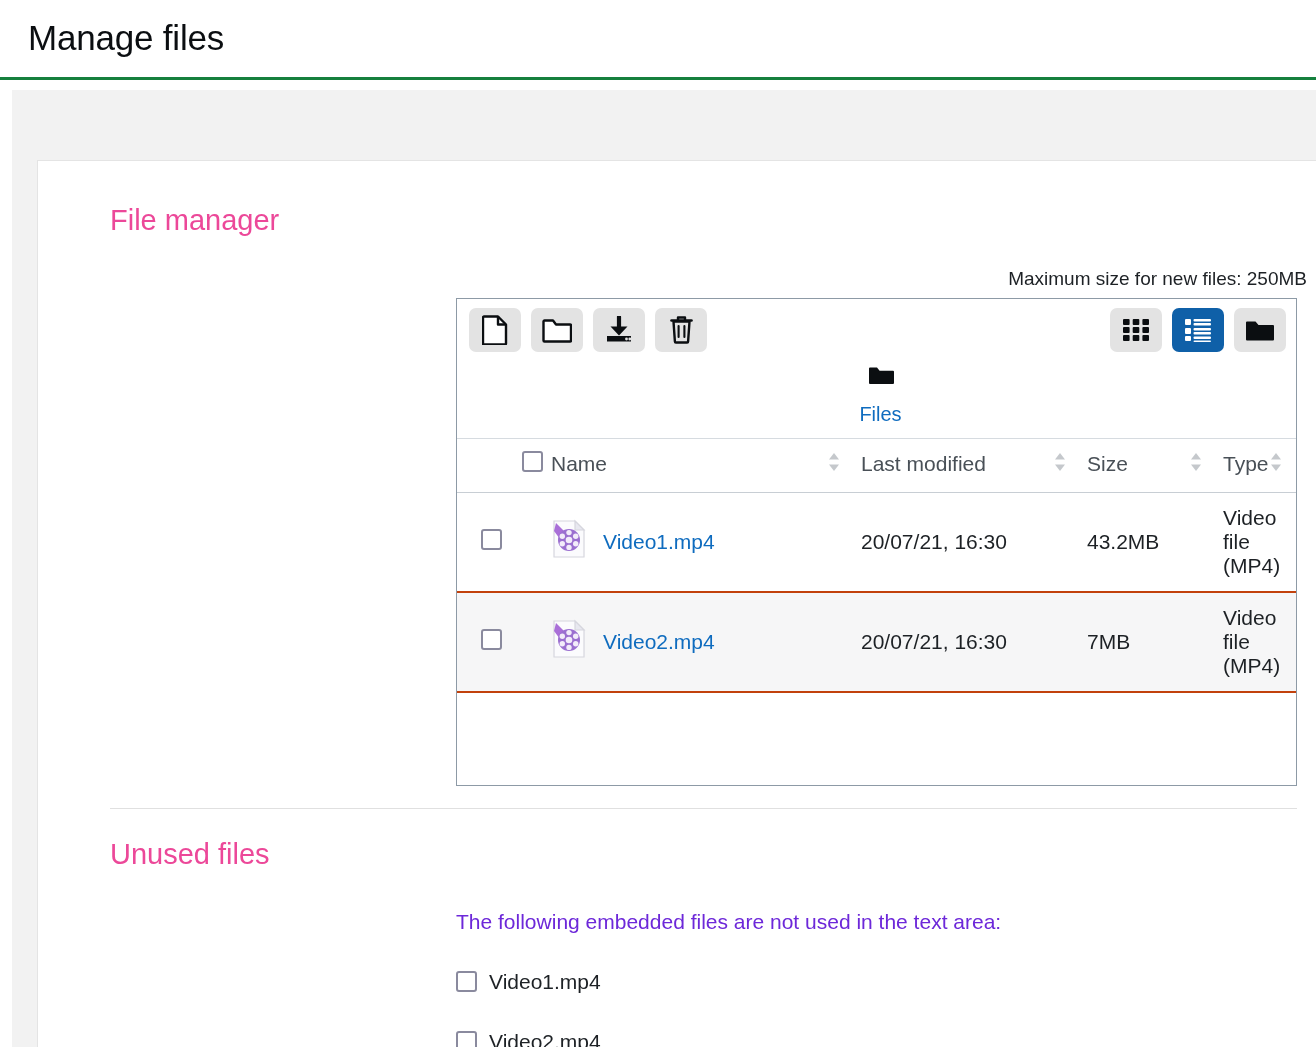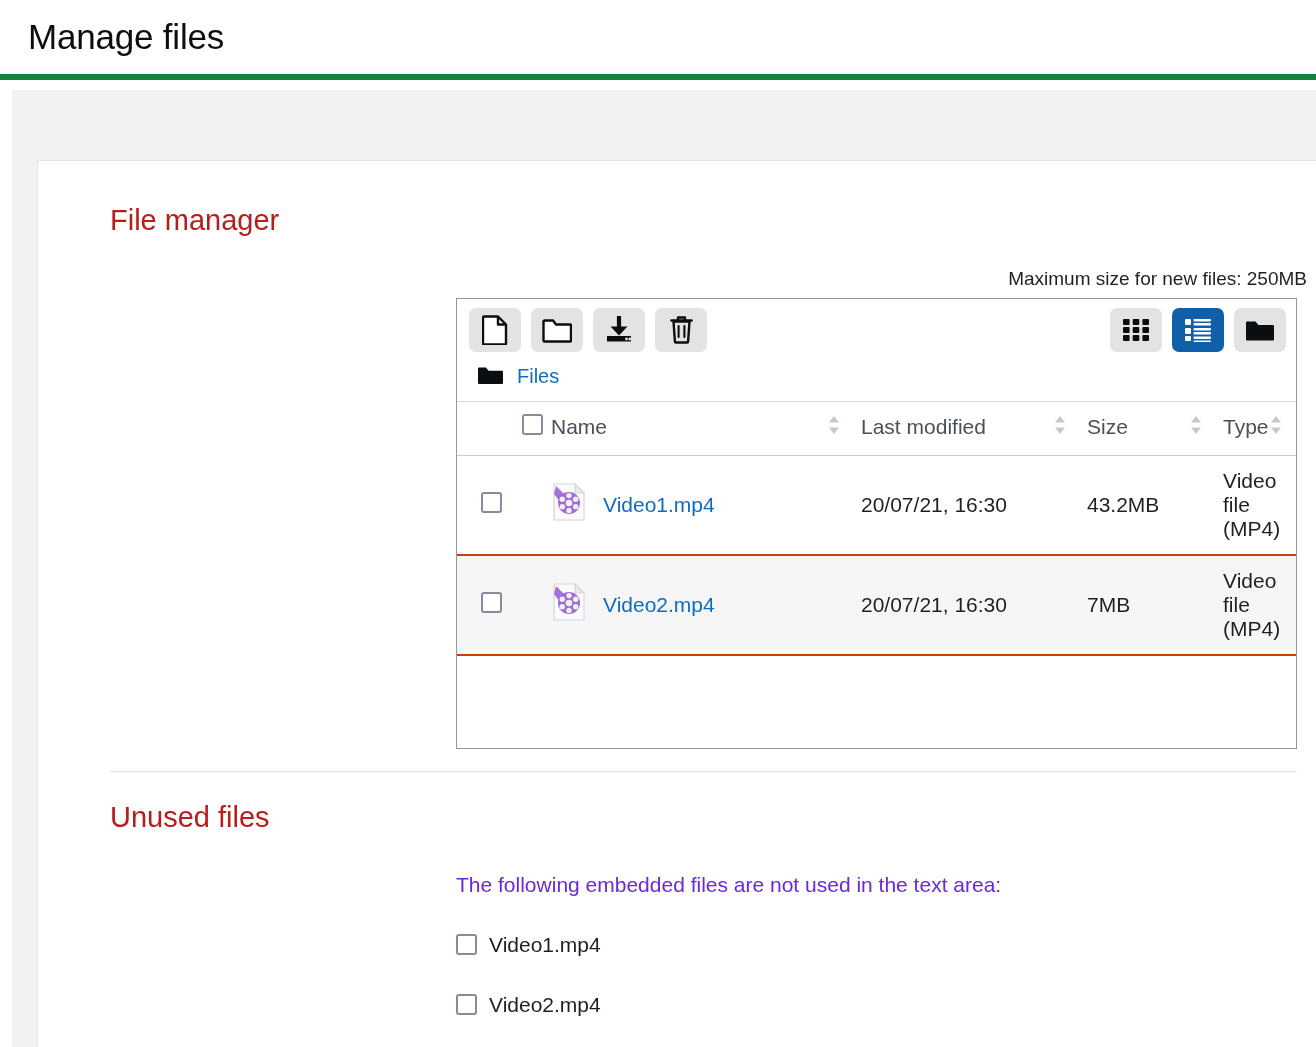--- a/index.html
+++ b/index.html
@@ -12,21 +12,21 @@
   body {
     width: 1316px;
     height: 1047px;
     overflow: hidden;
     position: relative;
   }
 
   
   .page-header {
     height: 80px;
-    border-bottom: 6px solid #15803d;
+    border-bottom: 3px solid #15803d;
     box-sizing: border-box;
     display: flex;
     align-items: center;
     padding-left: 28px;
     background: #fff;
   }
   .page-title {
     font-size: 35px;
     font-weight: 400;
     color: #0b0e11;
@@ -56,21 +56,21 @@
     box-sizing: border-box;
   }
   .card-inner {
     padding: 42px 0 0 72px;
   }
 
   
   .section-heading {
     font-size: 29px;
     font-weight: 400;
-    color: #b91c1c;
+    color: #ec4899;
     margin: 0;
     line-height: 1.2;
   }
 
   
   .maxsize-row {
     margin-top: 30px;
     padding-right: 9px;
     text-align: right;
     font-size: 19px;
@@ -109,20 +109,21 @@
   .tb-btn.active { background: #0f60a8; }
   .tb-btn svg { display: block; }
 
   
   .fm-breadcrumb {
     display: flex;
     align-items: center;
     gap: 14px;
     padding: 4px 12px 12px 20px;
     border-bottom: 1px solid #d6dbe0;
+    flex-direction: column;
   }
   .fm-breadcrumb .crumb-link {
     color: #0f6cbf;
     font-size: 20px;
     text-decoration: none;
     cursor: pointer;
   }
 
   
   table.fm-table {

